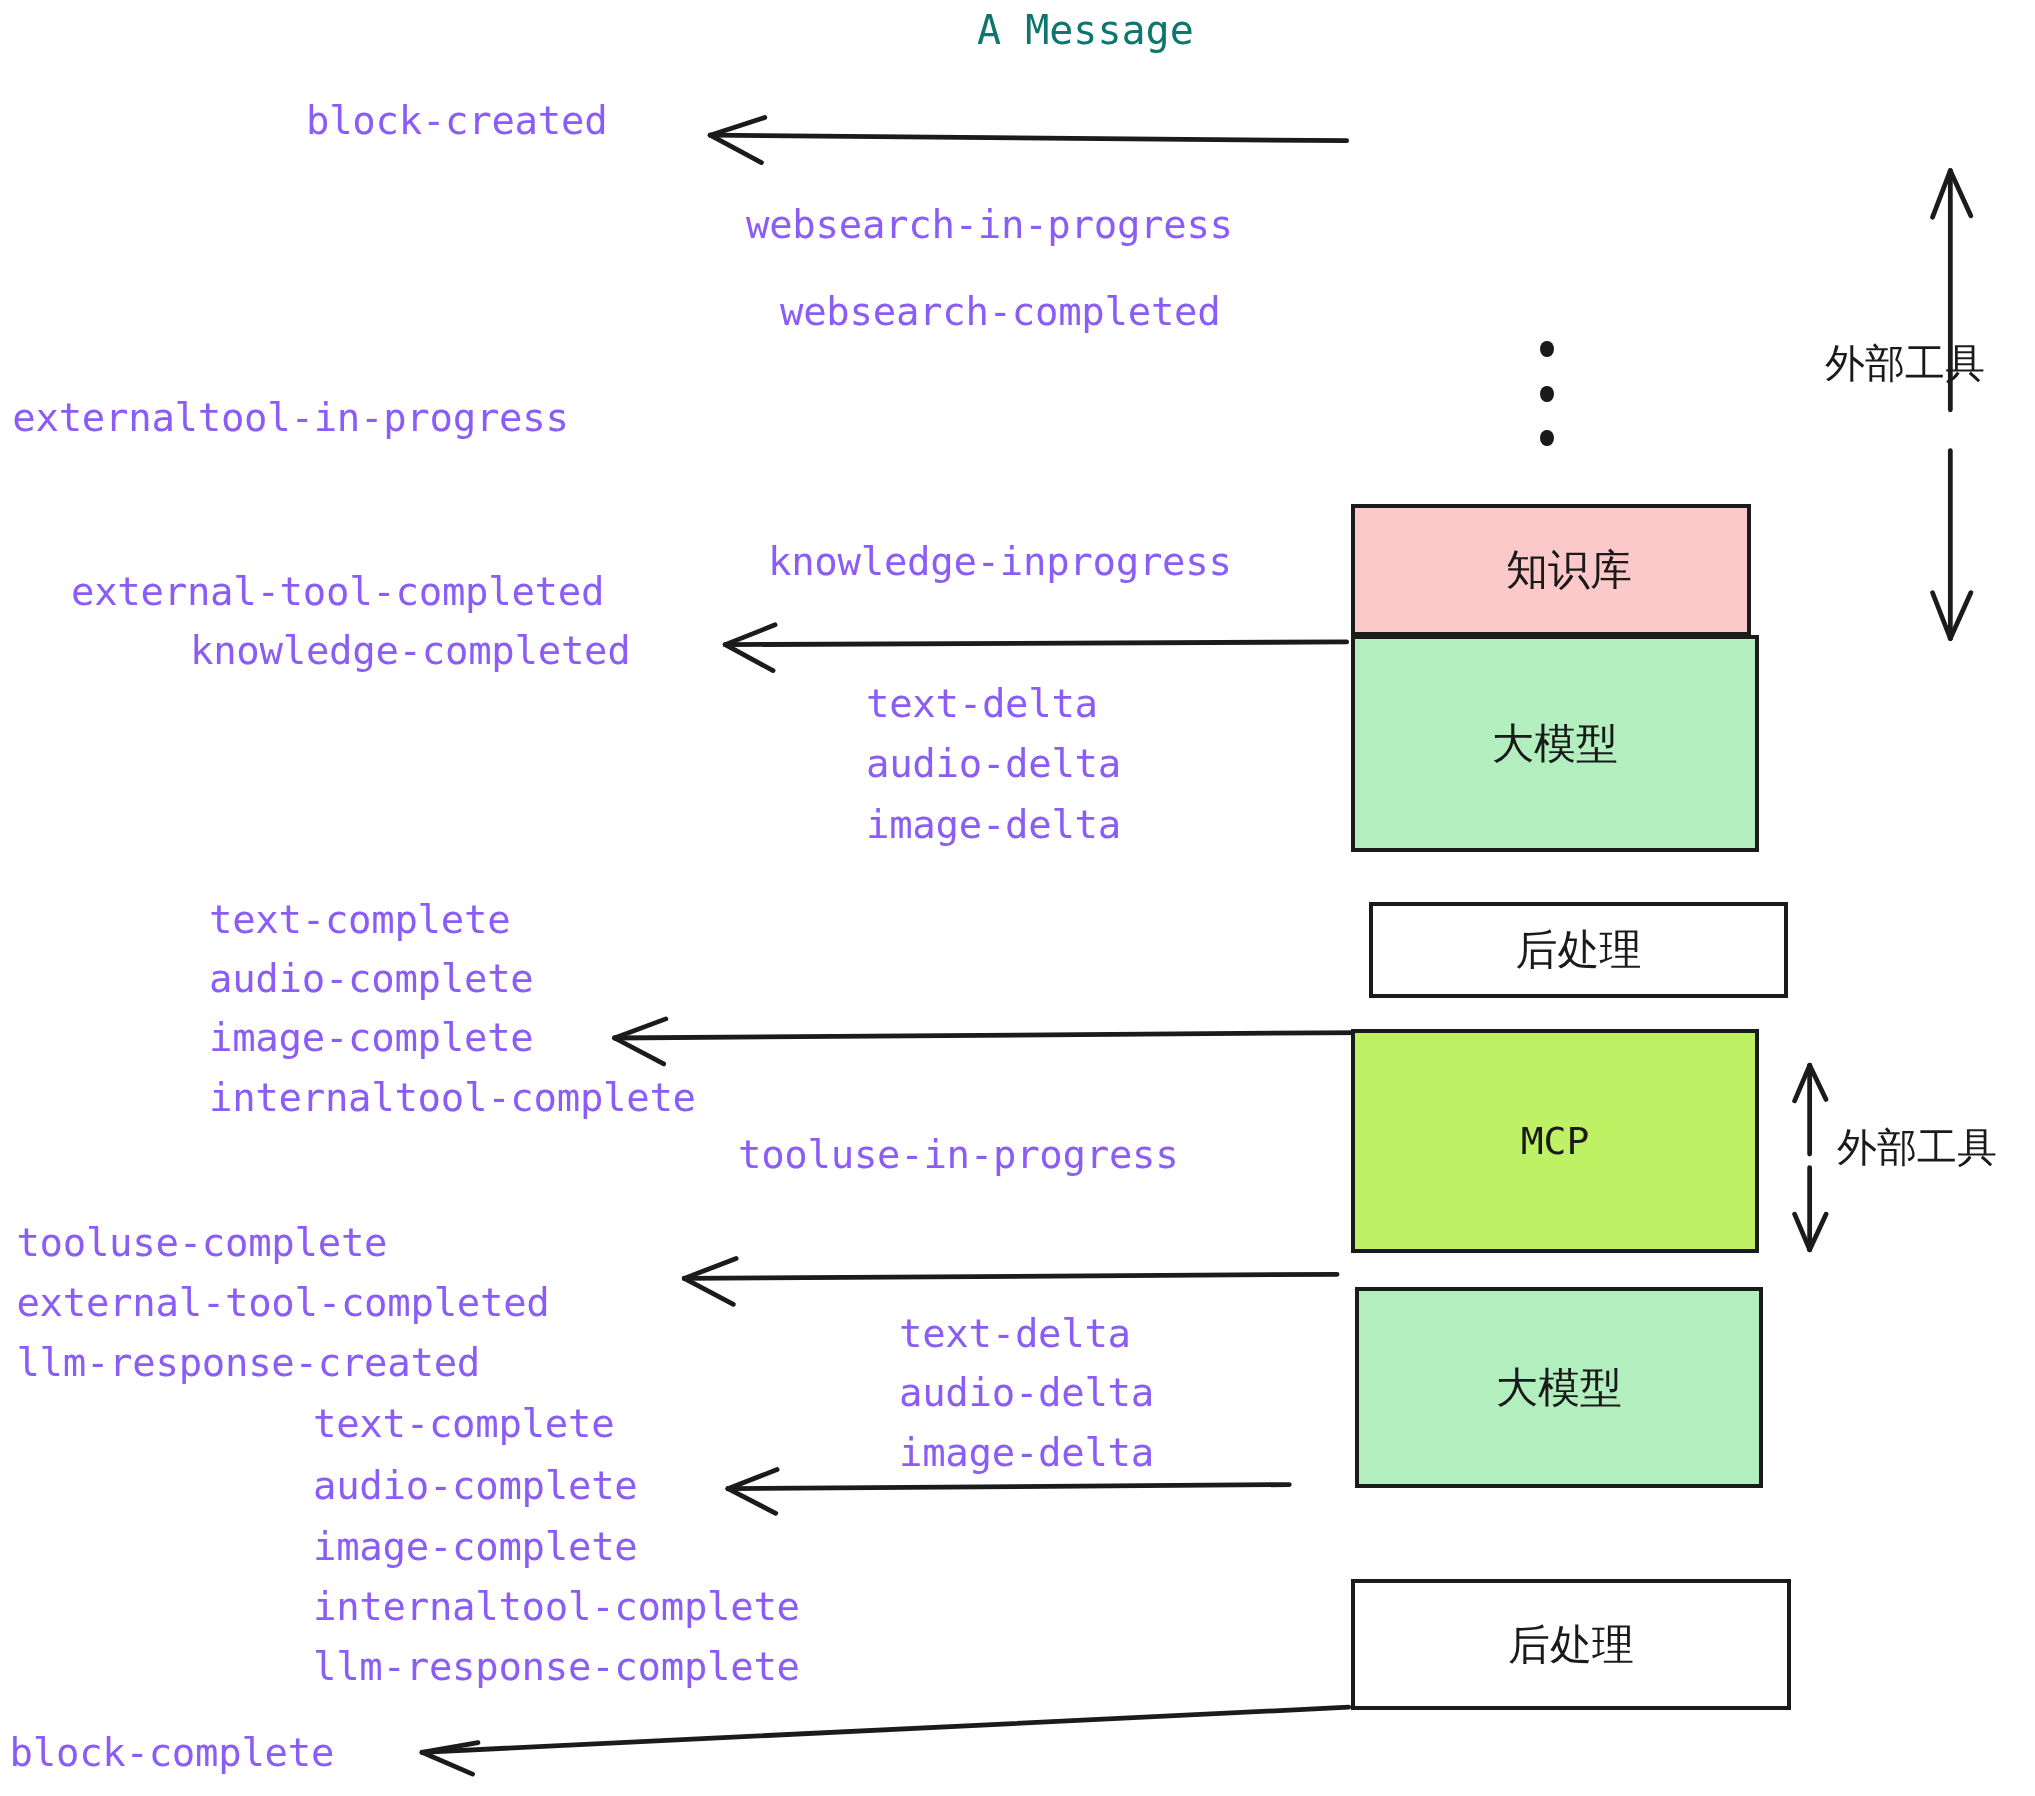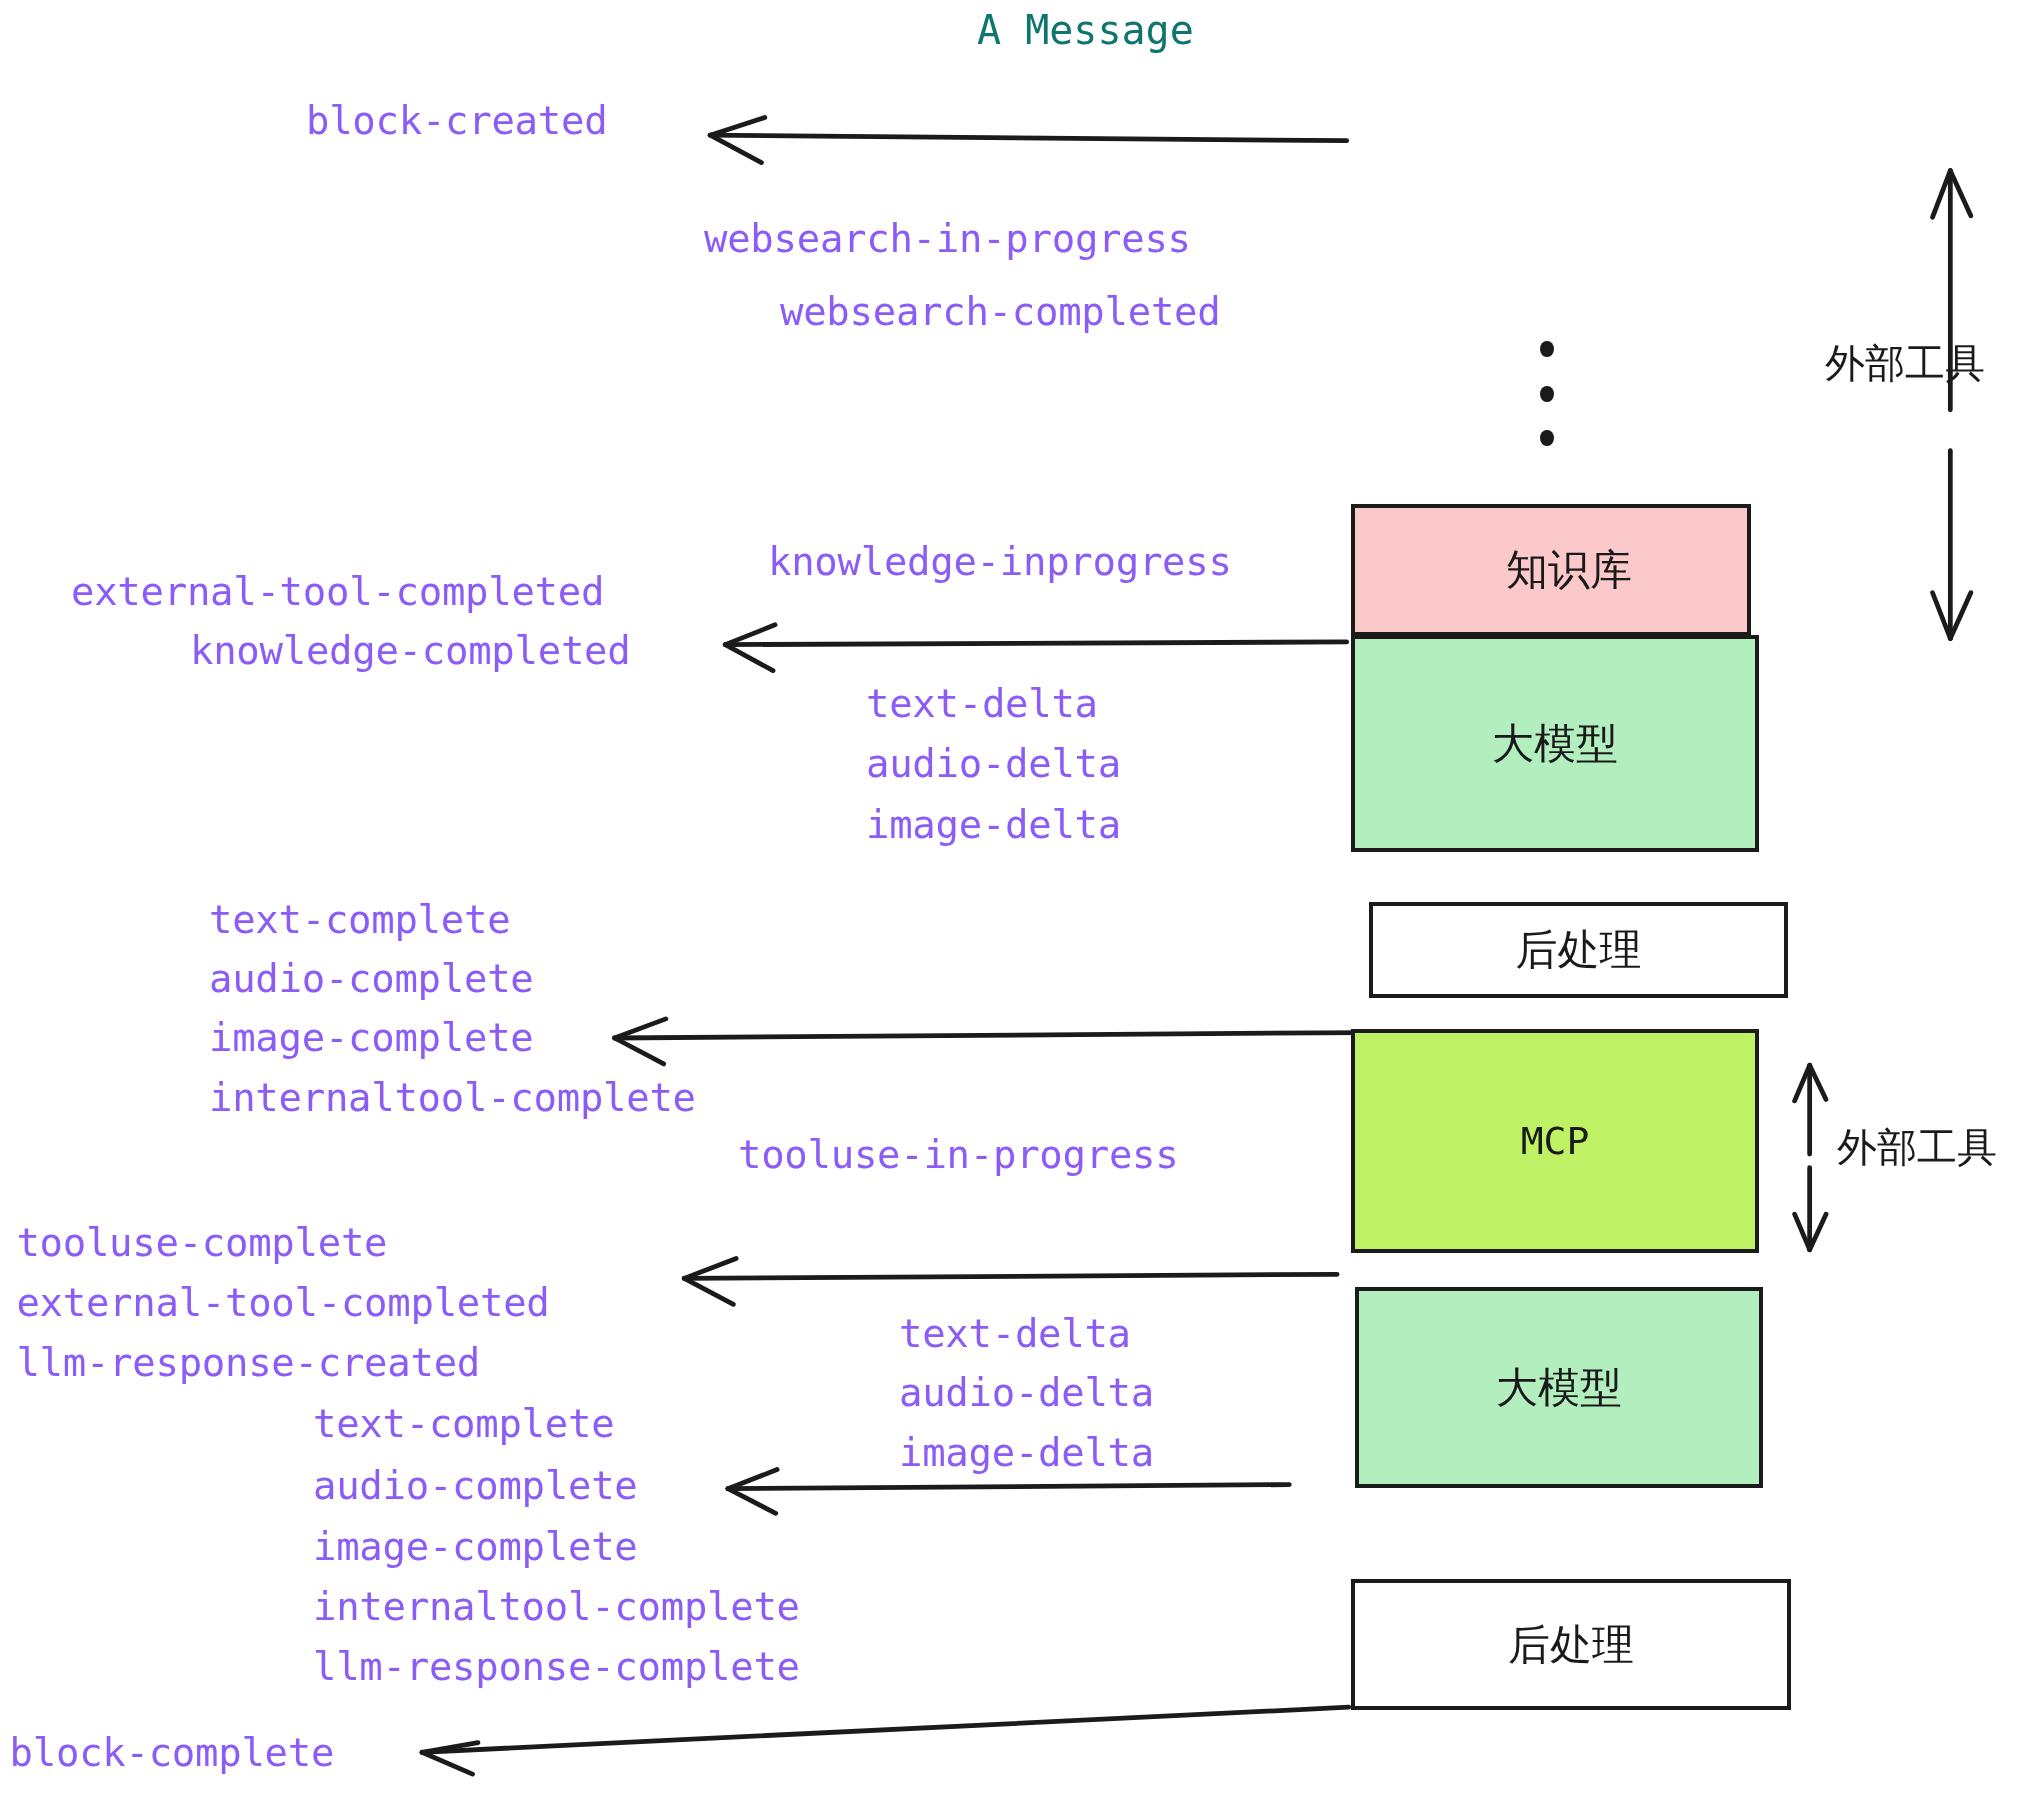--- a/index.html
+++ b/index.html
@@ -156,22 +156,23 @@
   </div>
 
   <div class="box" style="left:1351px;top:1579px;width:440px;height:131px;background:#FFFFFF;">
     <span class="cjk">后处理</span>
   </div>
 
   <div class="side-label" style="left:1825px;top:336px;">外部工具</div>
   <div class="side-label" style="left:1837px;top:1120px;">外部工具</div>
 
   <div class="ev" style="left:306px;top:101px;">block-created</div>
-  <div class="ev" style="left:704px;top:205px;margin-top:14px;">websearch-in-progress</div>
+  <div class="ev" style="left:746px;top:205px;">websearch-in-progress</div>
   <div class="ev" style="left:754px;top:292px;margin-left:26px;">websearch-completed</div>
+  <div class="ev" style="left:12.3px;top:398px;">externaltool-in-progress</div>
 
   <div class="ev" style="left:768px;top:542px;">knowledge-inprogress</div>
   <div class="ev" style="left:71px;top:572px;">external-tool-completed</div>
   <div class="ev" style="left:190px;top:631px;">knowledge-completed</div>
 
   <div class="ev" style="left:866px;top:684px;">text-delta</div>
   <div class="ev" style="left:866px;top:744px;">audio-delta</div>
   <div class="ev" style="left:866px;top:805px;">image-delta</div>
 
   <div class="ev" style="left:209px;top:900px;">text-complete</div>

